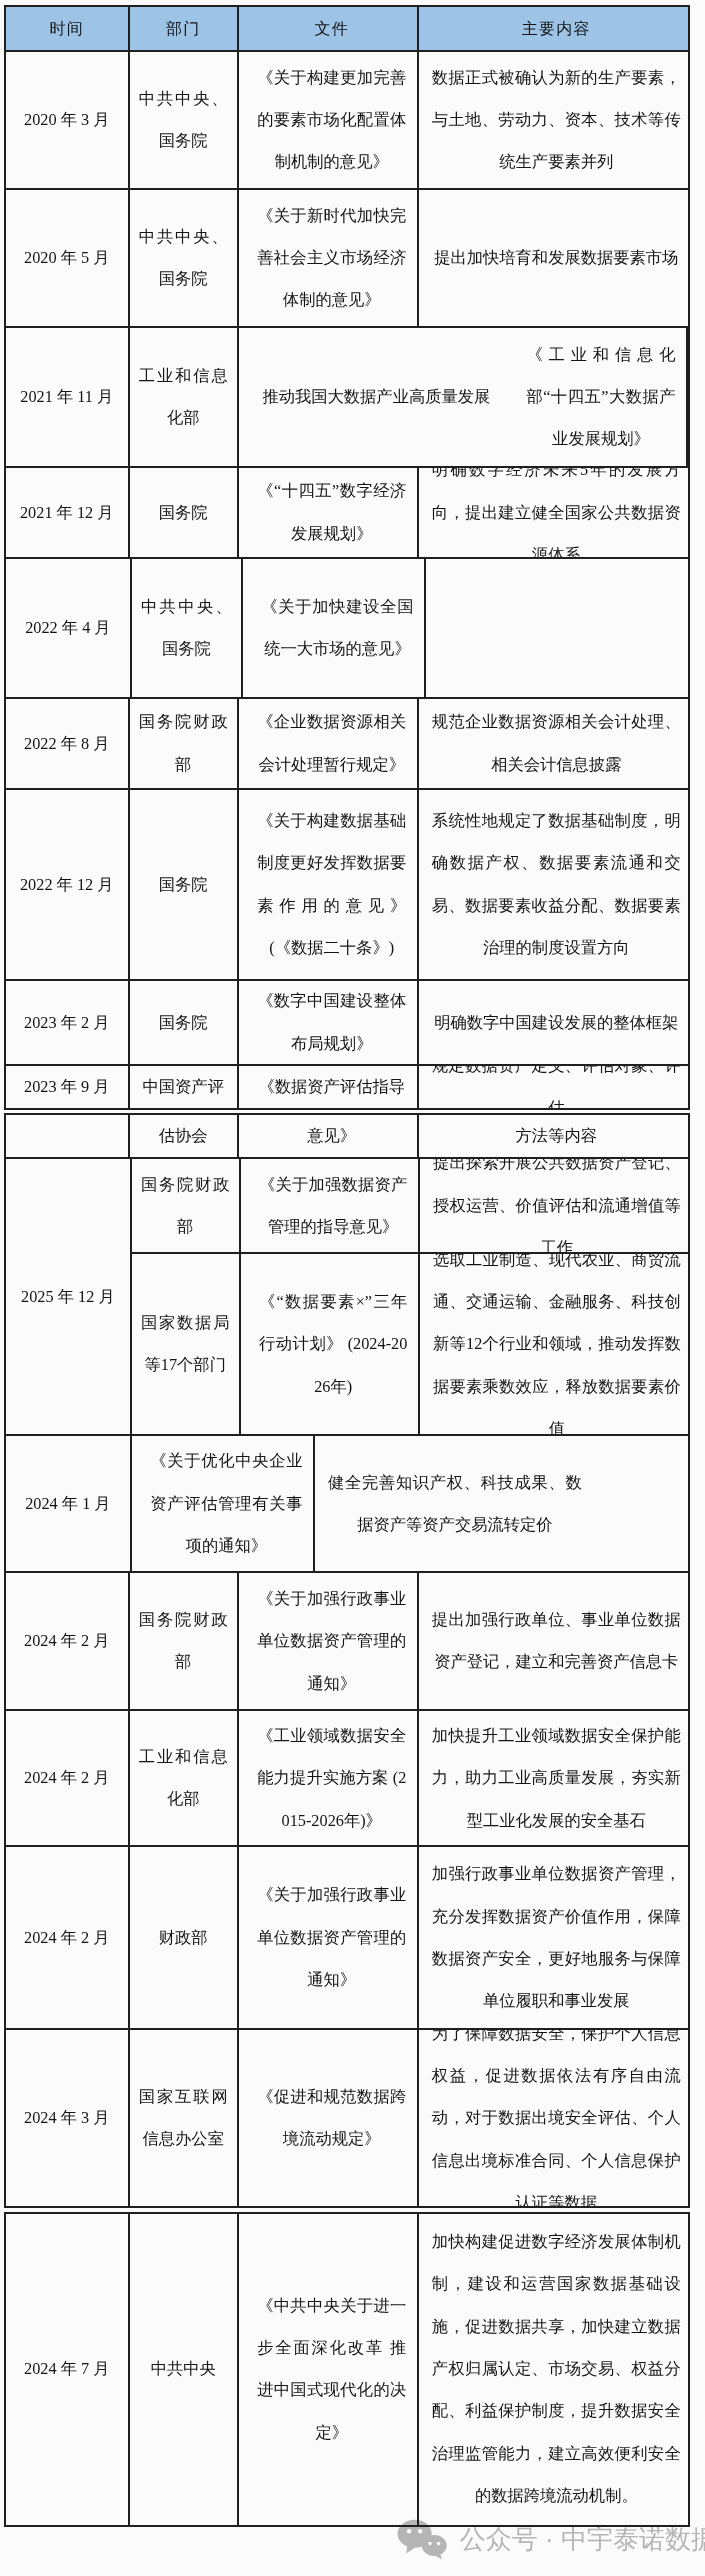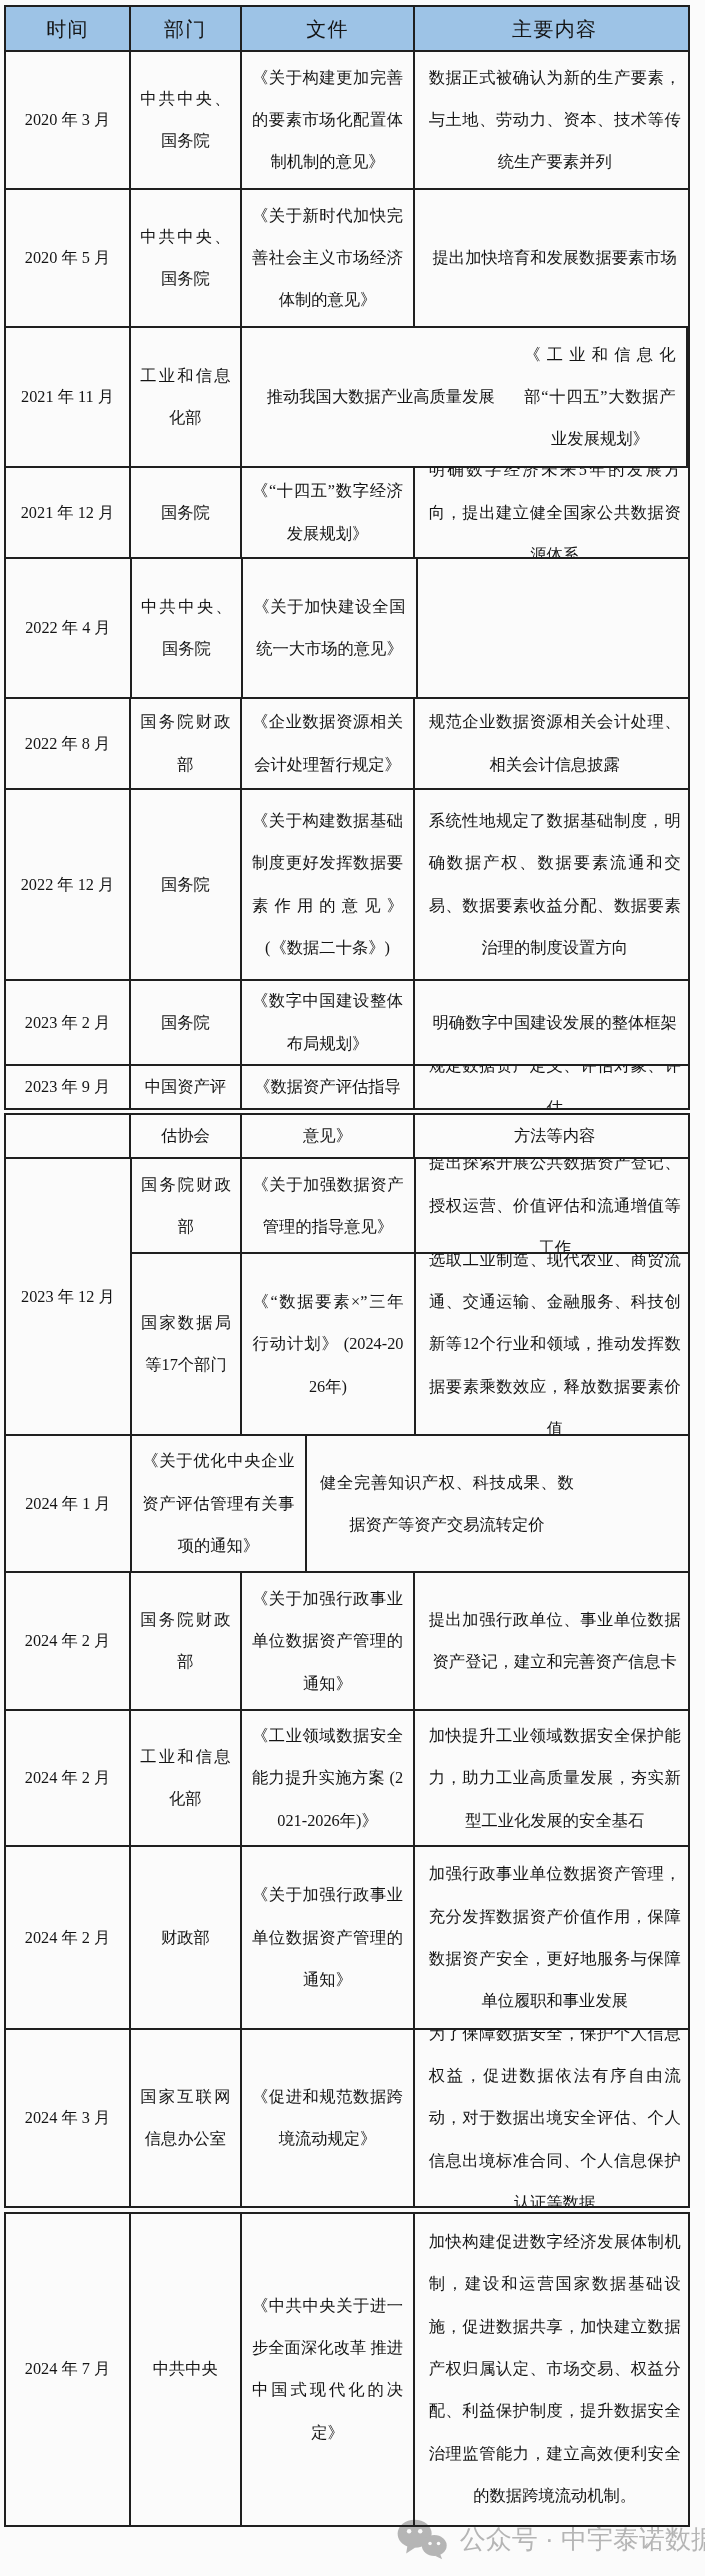--- a/index.html
+++ b/index.html
@@ -25,34 +25,34 @@
   .seg2{margin-top:3.3px;}
   .seg3{margin-top:3.3px;}
   .row{display:flex;border-bottom:2px solid #1f1f1f;}
   .row:last-child{border-bottom:none;}
   .cell{
     display:flex;align-items:center;justify-content:center;
     box-sizing:border-box;overflow:hidden;
   }
   .c1{width:126px;border-right:2px solid #1f1f1f;}
   .c2{width:111px;border-right:2px solid #1f1f1f;}
-  .c3{width:175px;border-right:2px solid #1f1f1f;}
+  .c3{width:175px;border-right:2px solid #1f1f1f;margin-left:8px;}
   .c4{width:268px;margin-left:6px;}
   .t{
     width:100%;
     font-size:16.3px;line-height:2.6;
     text-align:justify;text-align-last:center;
     word-break:break-all;
   }
   .c1 .t{white-space:nowrap;text-align:right;text-align-last:center;}
   .c2 .t{padding:0 9.1px;}
   .c3 .t{padding:0 10.4px;}
   .c4 .t{padding:0 7.2px;}
   .header{background:#9dc3e6;}
-  .header .t{font-size:20px;letter-spacing:1.3px;text-align:center;white-space:nowrap;padding:0;}
+  .header .t{font-size:16px;letter-spacing:1.3px;text-align:center;white-space:nowrap;padding:0;}
   
   .grouprow{display:flex;border-bottom:2px solid #1f1f1f;}
   .subcol{display:flex;flex-direction:column;width:556px;}
   .subrow{display:flex;}
   .subrow.first{border-bottom:2px solid #1f1f1f;}
   
   .watermark{
     position:absolute;left:397px;top:2518px;
     display:flex;align-items:center;gap:11.8px;
     z-index:1;
@@ -244,21 +244,21 @@
       <div class="cell c3">
           <div class="t">意见》</div>
         </div>
       <div class="cell c4">
           <div class="t">方法等内容</div>
         </div>
     </div>
 
     <div class="grouprow">
       <div class="cell c1">
-          <div class="t">2023 年 12 月</div>
+          <div class="t">2025 年 12 月</div>
         </div>
       <div class="subcol">
         <div class="subrow first" style="height:93px">
           <div class="cell c2">
               <div class="t">国务院财政部</div>
             </div>
           <div class="cell c3">
               <div class="t">《关于加强数据资产管理的指导意见》</div>
             </div>
           <div class="cell c4">
@@ -307,21 +307,21 @@
     </div>
 
     <div class="row" style="height:134px">
       <div class="cell c1">
           <div class="t">2024 年 2 月</div>
         </div>
       <div class="cell c2">
           <div class="t">工业和信息化部</div>
         </div>
       <div class="cell c3">
-          <div class="t">《工业领域数据安全能力提升实施方案 (2021-2026年)》</div>
+          <div class="t">《工业领域数据安全能力提升实施方案 (2015-2026年)》</div>
         </div>
       <div class="cell c4">
           <div class="t">加快提升工业领域数据安全保护能力，助力工业高质量发展，夯实新型工业化发展的安全基石</div>
         </div>
     </div>
 
     <div class="row" style="height:181px">
       <div class="cell c1">
           <div class="t">2024 年 2 月</div>
         </div>

